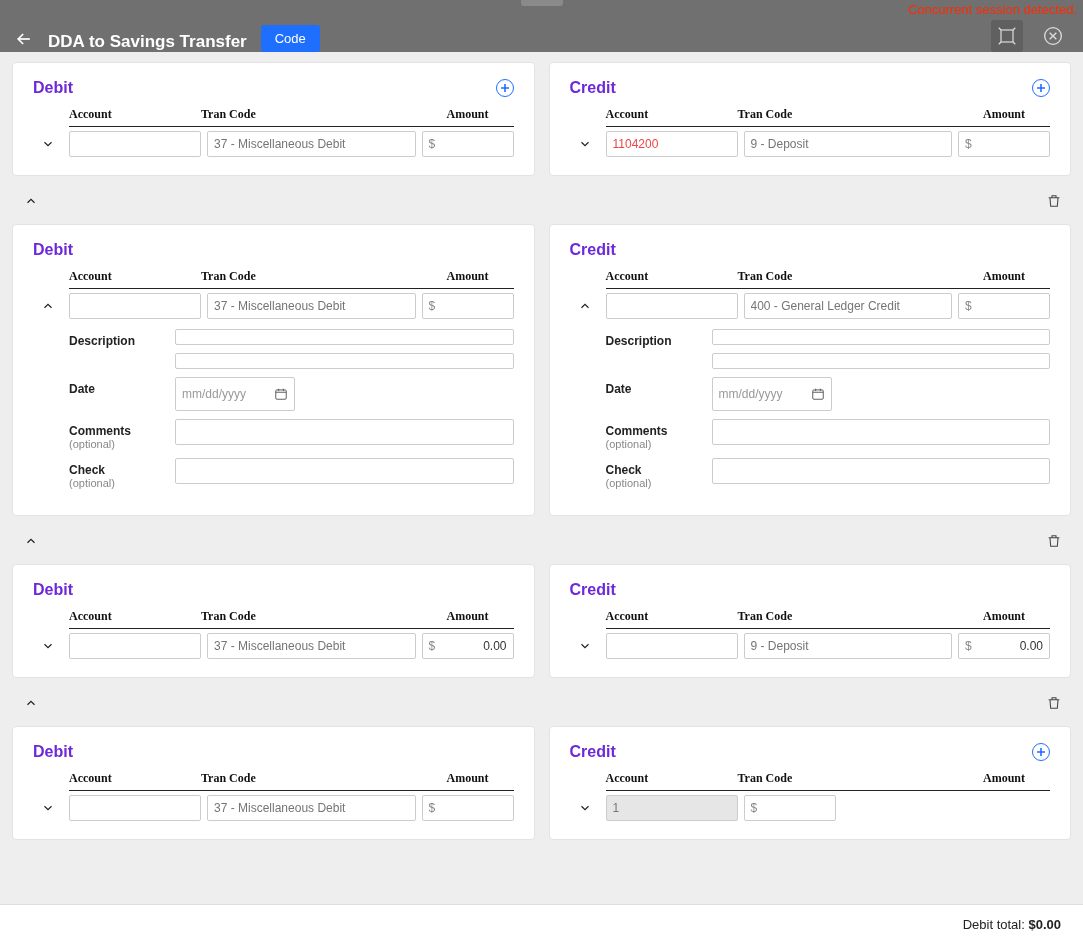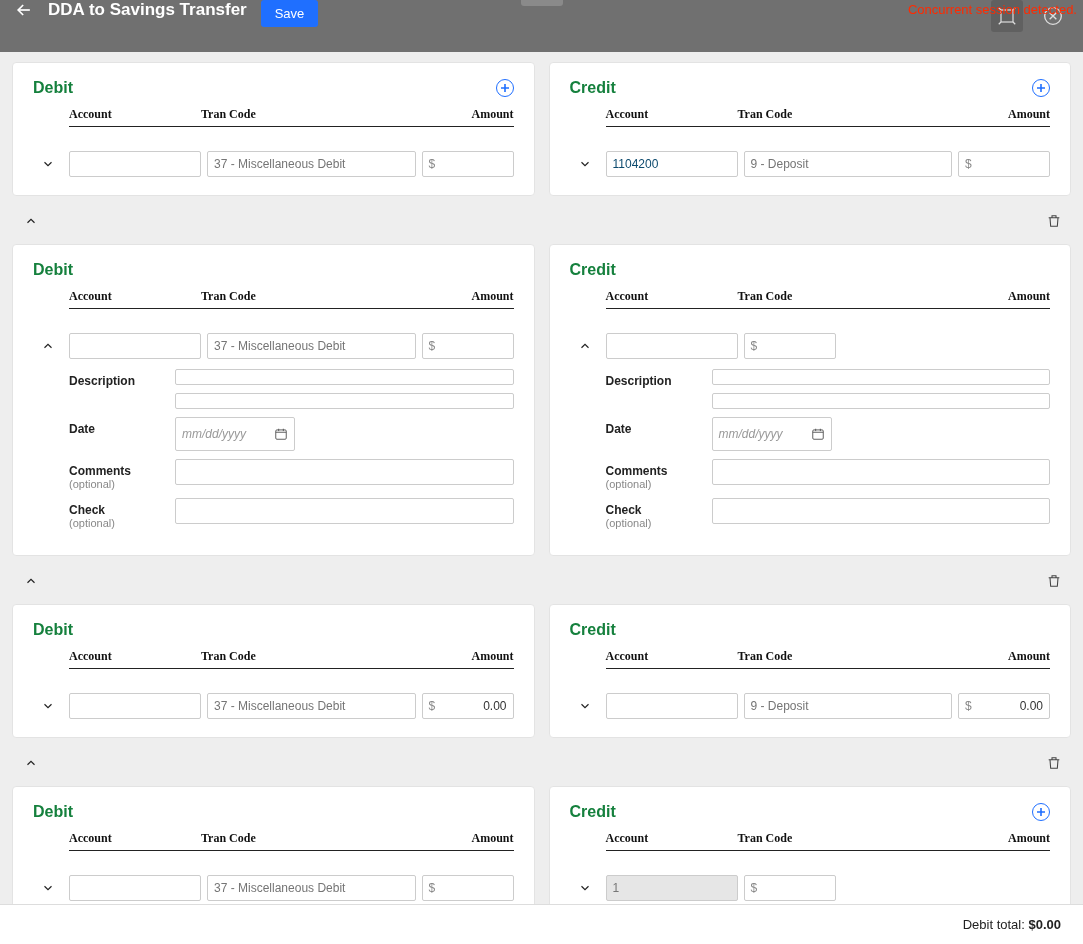--- a/index.html
+++ b/index.html
@@ -10,21 +10,21 @@
     font-size: 13px;
     width: 1083px;
     height: 944px;
     overflow: hidden;
     position: relative;
   }
   .topbar {
     height: 52px;
     background: #707070;
     display: flex;
-    align-items: flex-start;
+    align-items: flex-end;
     padding: 0 14px;
     gap: 14px;
     color: #fff;
     position: relative;
   }
   .top-handle {
     position: absolute;
     top: 0; left: 50%;
     transform: translateX(-50%);
     width: 42px; height: 6px;
@@ -84,21 +84,21 @@
     padding: 16px 20px 18px 20px;
   }
   .card-head {
     display:flex;
     align-items:center;
     margin-bottom: 10px;
   }
   .card-title {
     font-size: 16px;
     font-weight: 700;
-    color: #15803d;
+    color: #6d28d9;
   }
   .card-head .sp { flex:1; }
   .plus-icon {
     width: 18px; height: 18px;
     border-radius: 50%;
     border: 1.5px solid #1f6fff;
     display:flex; align-items:center; justify-content:center;
     cursor:pointer;
   }
   .plus-icon svg { stroke:#1f6fff; }
@@ -106,46 +106,46 @@
   .grid-labels {
     display:flex;
     gap: 0;
     border-bottom: 1px solid #222;
     padding: 0 0 4px 0;
     margin-left: 36px;
     font-family: Liberation Serif, serif;
   }
   .col-account { width: 132px; }
   .col-tran    { flex: 1; }
-  .col-amount  { width: 92px; text-align:right; }
+  .col-amount  { width: 92px; text-align:center; }
   .label-cell {
     font-size: 12px;
     font-weight: 700;
     color: #111;
   }
 
   .entry-row {
     display:flex;
     gap:6px;
     align-items:center;
-    margin-top: 24px;
+    margin-top: 4px;
   }
   .chev {
     width:30px; height:26px;
     display:flex; align-items:center; justify-content:center;
     cursor:pointer;
   }
   .chev svg { stroke:#222; fill:none; }
   .txt {
     height:26px;
     border:1px solid #ccc;
     border-radius:2px;
     padding:0 6px;
     font-size:12px;
-    color:#0c4a6e;
+    color:#ef4444;
     background:#fff;
   }
   .txt.acct { width:132px; }
   .txt.tran { flex:1; color:#888; }
   .amt-wrap {
     width:92px; height:26px;
     border:1px solid #ccc;
     border-radius:2px;
     display:flex; align-items:center;
     padding:0 6px;
@@ -187,21 +187,20 @@
   }
   .detail-stack { flex:1; display:flex; flex-direction:column; gap:8px; }
   .date-wrap {
     width:120px; height:26px;
     border:1px solid #ccc;
     border-radius:2px;
     display:flex; align-items:center;
     padding:16px 6px;
     font-size:12px;
     color:#999;
-    font-style:italic;
   }
   .date-wrap .ph { flex:1; }
   .date-wrap svg { stroke:#555; fill:none; }
 
   .group-bar {
     display:flex;
     align-items:center;
     padding: 8px 16px 0 16px;
   }
   .group-bar .chev { }
@@ -240,21 +239,21 @@
 
 <div class="topbar">
   <div class="top-handle"></div>
   <span class="back-icon">
     <svg width="20" height="20" viewBox="0 0 24 24" stroke-width="2" fill="none">
         <path d="M19 12H5"></path>
         <path d="M11 18l-6-6 6-6"></path>
       </svg>
   </span>
   <span class="title">DDA to Savings Transfer</span>
-  <button class="btn-save">Save</button>
+  <button class="btn-save">Code</button>
   <div class="top-spacer"></div>
   <div class="top-iconbox">
     <svg width="18" height="18" viewBox="0 0 24 24" stroke-width="1.6">
         <rect x="4" y="4" width="16" height="16"></rect>
         <path d="M4 4 L1 1 M20 4 L23 1 M4 20 L1 23 M20 20 L23 23"></path>
       </svg>
   </div>
   <div class="top-iconbox close">
     <svg width="20" height="20" viewBox="0 0 24 24" stroke-width="1.6">
         <circle cx="12" cy="12" r="10"></circle>
@@ -412,20 +411,21 @@
         <span class="label-cell col-tran">Tran Code</span>
         <span class="label-cell col-amount">Amount</span>
       </div>
       <div class="entry-row">
         <span class="chev">
           <svg width="14" height="14" viewBox="0 0 24 24" stroke-width="2">
               <path d="M6 15l6-6 6 6"></path>
             </svg>
         </span>
         <input class="txt acct" value="" style="">
+        <input class="txt tran" placeholder="400 - General Ledger Credit" style="">
         <div class="amt-wrap">
           <span class="cur">$</span>
           <span class="val"></span>
         </div>
       </div>
       <div class="detail-block">
         <div class="detail-row">
           <span class="detail-label">Description</span>
           <div class="detail-stack">
             <input class="detail-input" value="" style="">

